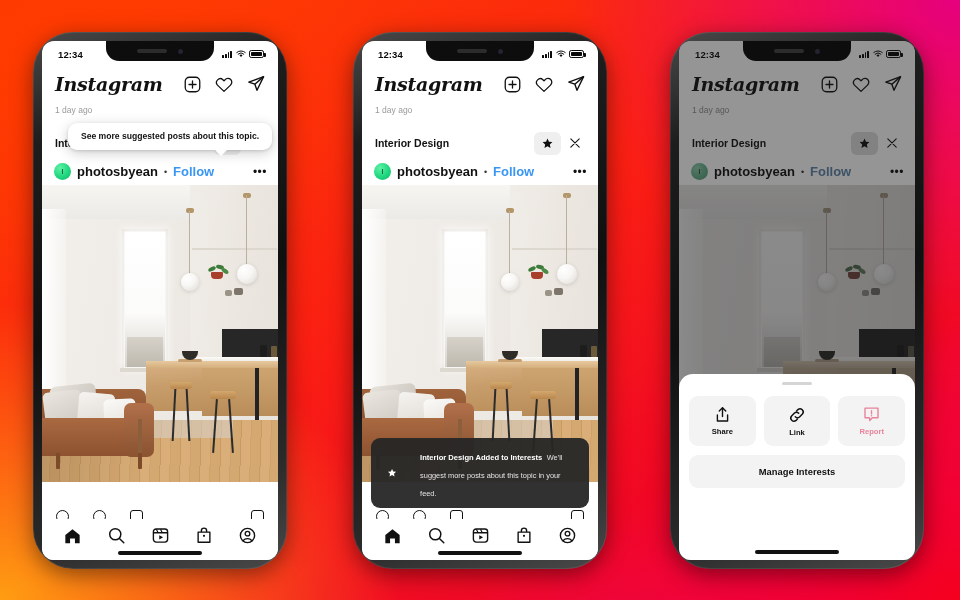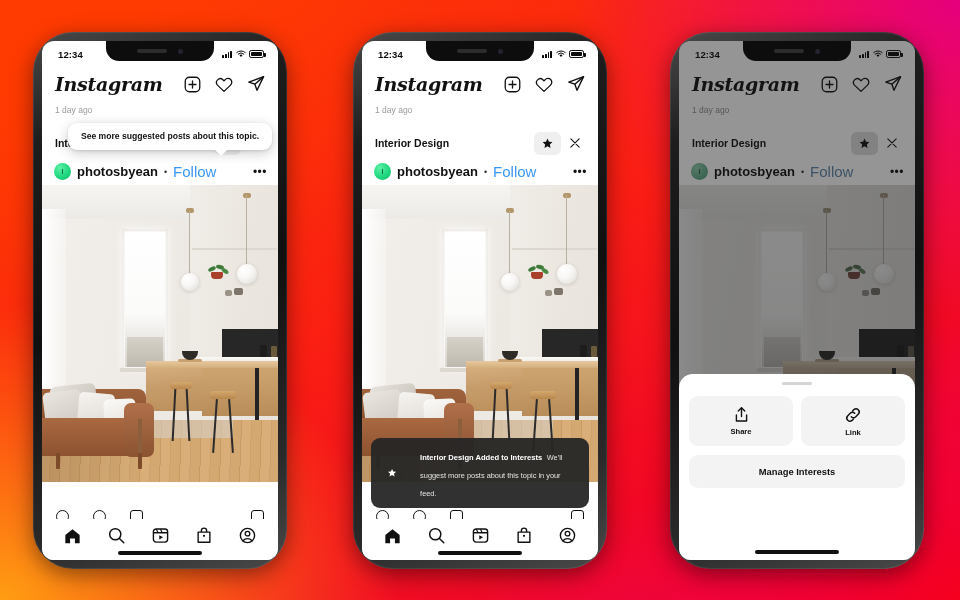--- a/index.html
+++ b/index.html
@@ -107,21 +107,21 @@
     display: flex; align-items: center; gap: 6px;
   }
   .avatar {
     width: 17px; height: 17px; border-radius: 50%;
     background: radial-gradient(circle at 35% 30%, #5ef2a6 0%, #1fd67f 55%, #12b86c 100%);
     display:flex;align-items:center;justify-content:center;
     font-size:7px;color:#0b6b41;font-weight:bold;
   }
   .uname { font-size: 13px; font-weight: bold; color: #111; }
   .dot-sep { font-size: 9px; color: #333; }
-  .follow { font-size: 15px; font-weight: normal; color: #3a96f3; }
+  .follow { font-size: 13px; font-weight: bold; color: #3a96f3; }
   .dots-menu { margin-left: auto; font-size: 12px; color: #111; letter-spacing:.5px; line-height:1; }
 
   
   .photo { position: relative; width: 100%; height: 297px; overflow: hidden; background: #efeae4; }
   .p-wall{position:absolute;inset:0;background:linear-gradient(100deg,#f3f0ec 0%,#eeeae5 40%,#e9e4dd 100%);}
   .p-ceil{position:absolute;top:0;left:0;right:0;height:34px;background:linear-gradient(#f7f5f2,#eceae6);}
   .p-leftlight{position:absolute;left:0;top:24px;width:24px;height:205px;background:linear-gradient(90deg,#ffffff 0%,rgba(255,255,255,.25) 100%);}
   .p-window{position:absolute;left:83px;top:47px;width:40px;height:135px;background:linear-gradient(180deg,#ffffff 0%,#fbfbfa 60%,#d8d4cd 100%);box-shadow:0 0 9px 3px rgba(255,255,255,.85);}
   .p-winframe{position:absolute;left:80px;top:44px;width:46px;height:141px;border:2.5px solid #e3dfd8;}
   .p-winsill{position:absolute;left:78px;top:183px;width:50px;height:4px;background:#ddd8d0;}
@@ -734,20 +734,28 @@
         </div>
 
         <div class="quick">
           <svg width="18" height="18" viewBox="0 0 22 22">
             <path d="M8.9 13.1a3.9 3.9 0 0 0 5.5 0l3.2-3.2a3.9 3.9 0 0 0-5.5-5.5l-1.6 1.6" fill="none" stroke="#111" stroke-width="1.8" stroke-linecap="round"></path>
             <path d="M13.1 8.9a3.9 3.9 0 0 0-5.5 0l-3.2 3.2a3.9 3.9 0 0 0 5.5 5.5l1.6-1.6" fill="none" stroke="#111" stroke-width="1.8" stroke-linecap="round"></path>
           </svg>
           <span class="quick-label">Link</span>
         </div>
 
+        <div class="quick report">
+          <svg width="17" height="17" viewBox="0 0 22 22">
+            <path d="M2.6 2.8h16.8v12.4H12l-3.2 3.6-.4-3.6H2.6z" fill="none" stroke="#e8849b" stroke-width="1.8" stroke-linejoin="round"></path>
+            <path d="M11 6v4.2" stroke="#e8849b" stroke-width="1.8" stroke-linecap="round"></path>
+            <circle cx="11" cy="12.6" r="1" fill="#e8849b"></circle>
+          </svg>
+          <span class="quick-label">Report</span>
+        </div>
       </div>
 
       <div class="sheet-btn">Manage Interests</div>
 
       <div class="sheet-home"></div>
     </div>
   </div>
 </div>
 
 </body></html>

